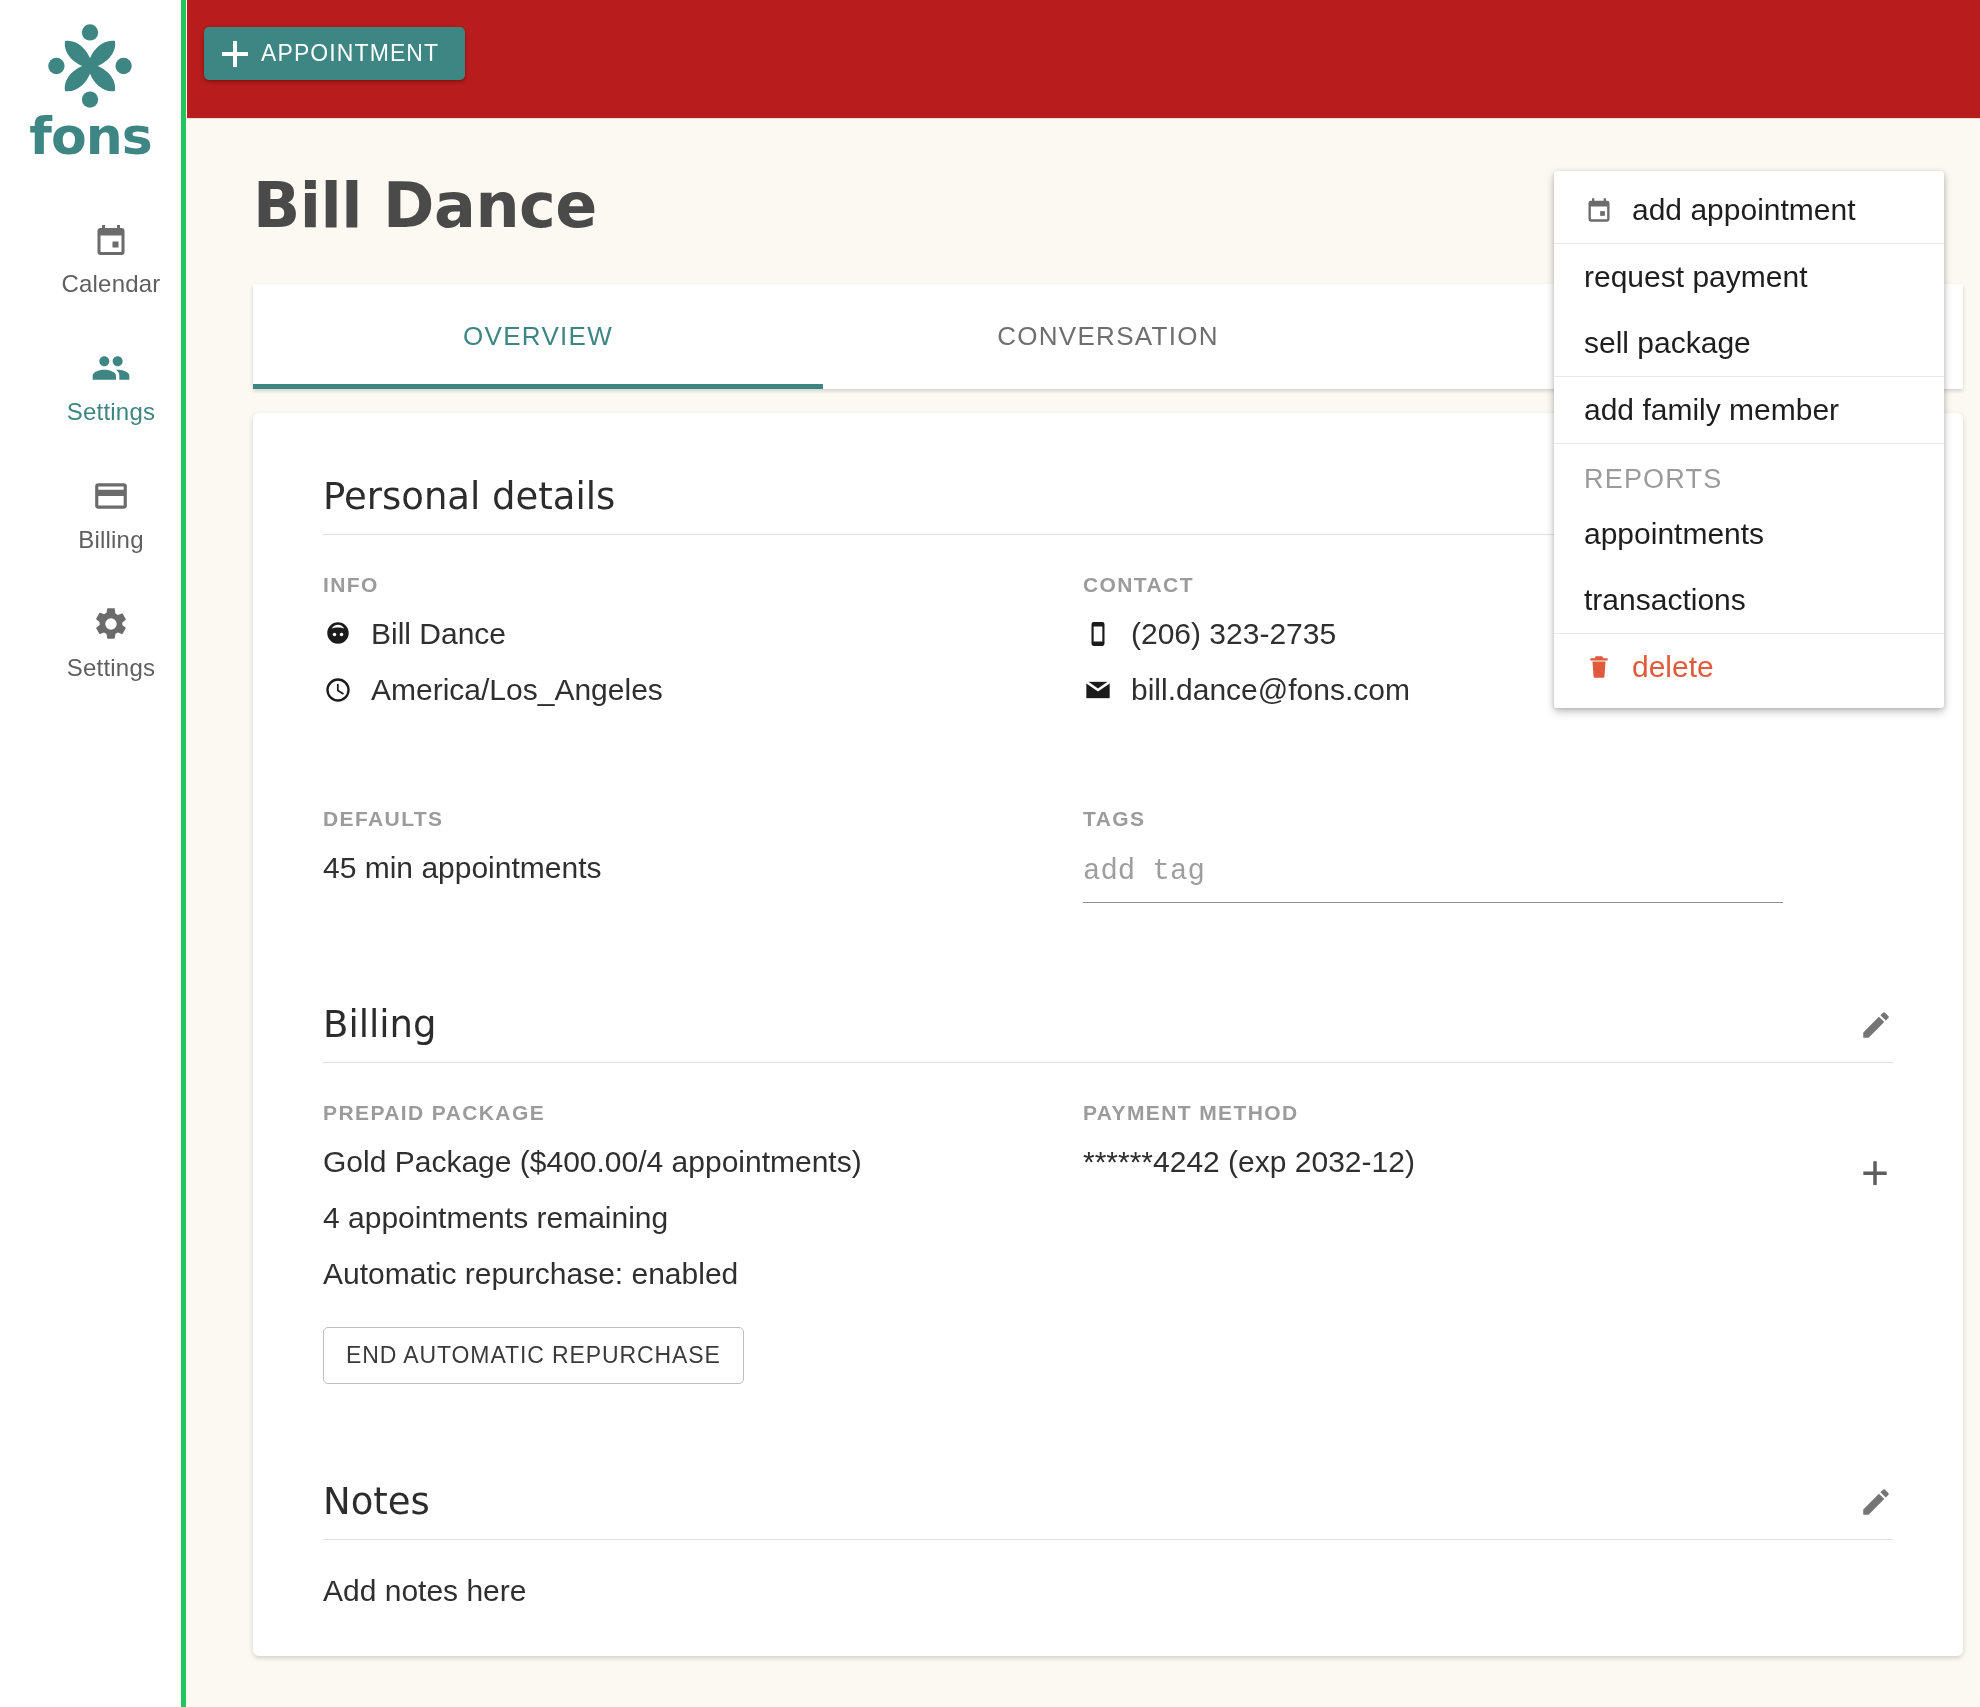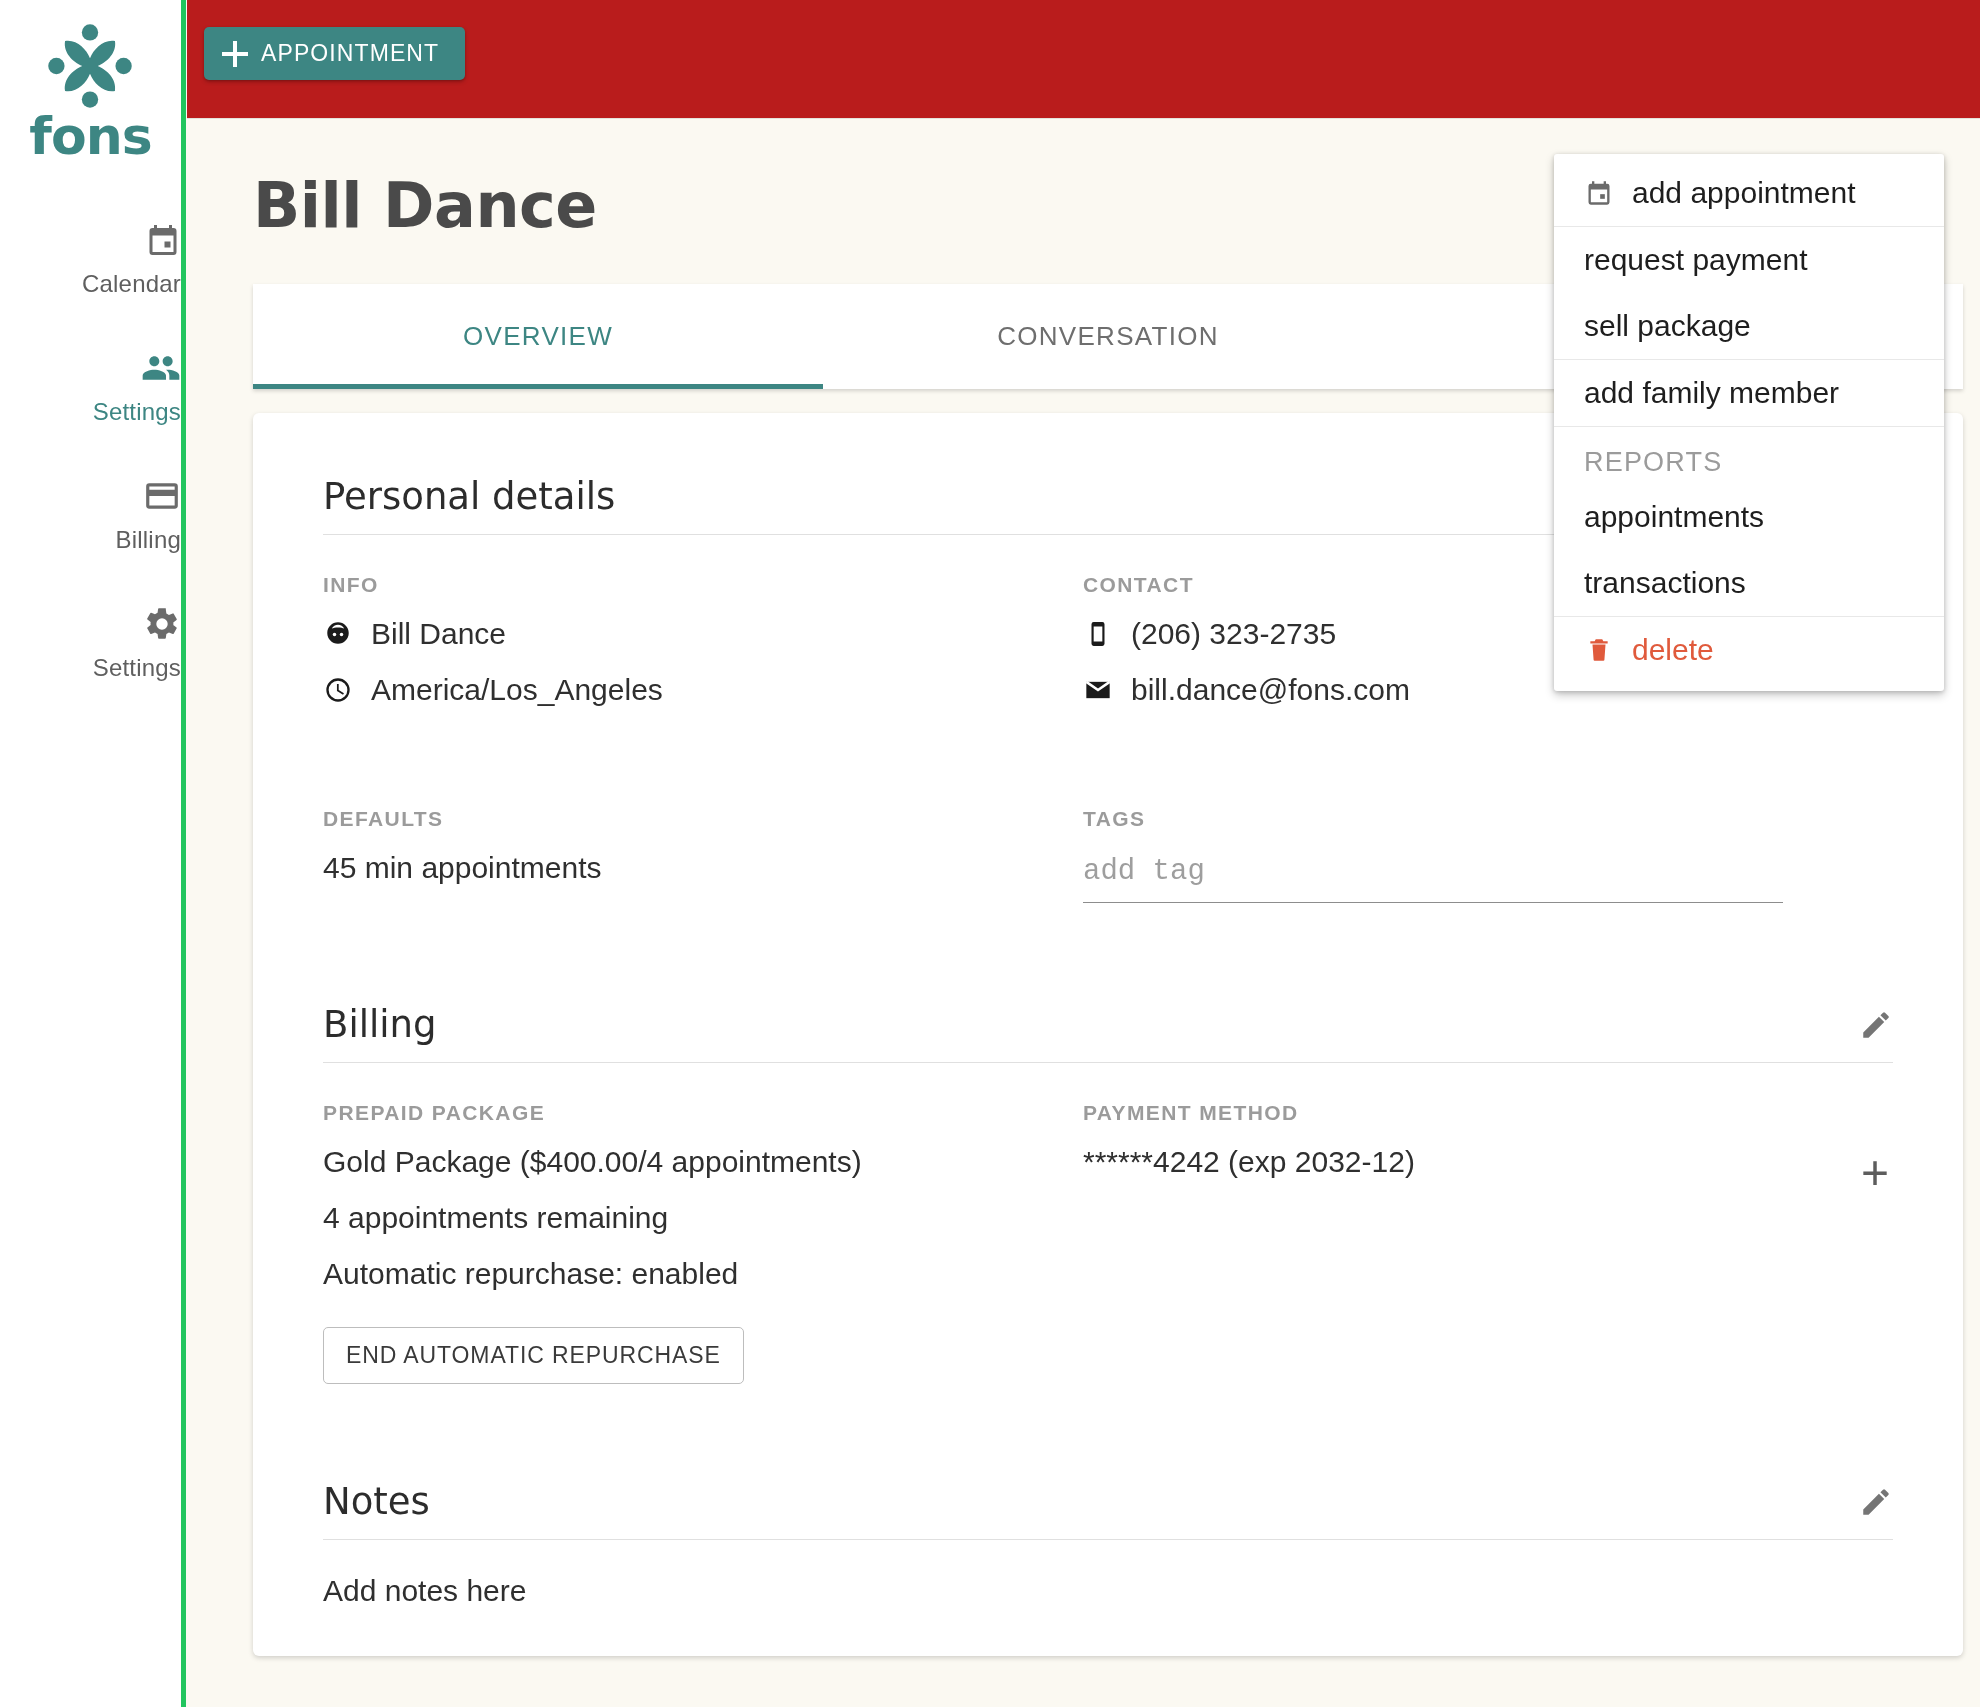--- a/index.html
+++ b/index.html
@@ -21,21 +21,21 @@
   }
   .logo-wrap { margin-top: 18px; display:flex; flex-direction:column; align-items:center; }
   .logo-mark { width: 96px; height: 96px; }
   .logo-text {
     font-family: "DejaVu Sans", sans-serif;
     font-weight: 700; font-size: 52px; color: #3d8683;
     letter-spacing: -1px; line-height: 1; margin-top: -4px;
   }
   .nav { margin-top: 44px; width: 100%; }
   .nav-item {
-    display: flex; flex-direction: column; align-items: flex-end;
+    display: flex; flex-direction: column; align-items: center;
     padding: 14px 0 10px 0; cursor: pointer; user-select: none;
     margin-bottom: 26px;
     margin-left: 41px;
   }
   .nav-icon { height: 40px; display:flex; align-items:center; justify-content:center; }
   .nav-icon svg { fill: #6b6b6b; }
   .nav-label {
     margin-top: 10px; font-size: 24px; color: #5f5f5f; letter-spacing: .2px;
     font-family: "Liberation Sans", sans-serif;
   }
@@ -153,21 +153,21 @@
     font-weight: 300; padding-right: 4px;
   }
   .notes-body {
     margin-top: 34px; font-size: 30px; color: #2f2f2f;
   }
   .spacer-lg { height: 96px; }
   .spacer-md { height: 78px; }
 
   
   .menu {
-    position: absolute; left: 1554px; top: 154px;
+    position: absolute; left: 1554px; top: 171px;
     width: 390px; background: #ffffff;
     border-radius: 3px;
     box-shadow: 0 4px 10px rgba(0,0,0,.22), 0 1px 4px rgba(0,0,0,.16);
     z-index: 50;
     padding: 6px 0 8px 0;
   }
   .menu-group + .menu-group { border-top: 1px solid #e8e8e8; }
   .menu-item {
     display: flex; align-items: center; gap: 18px;
     padding: 16px 30px; font-size: 30px; color: #1e1e1e;

